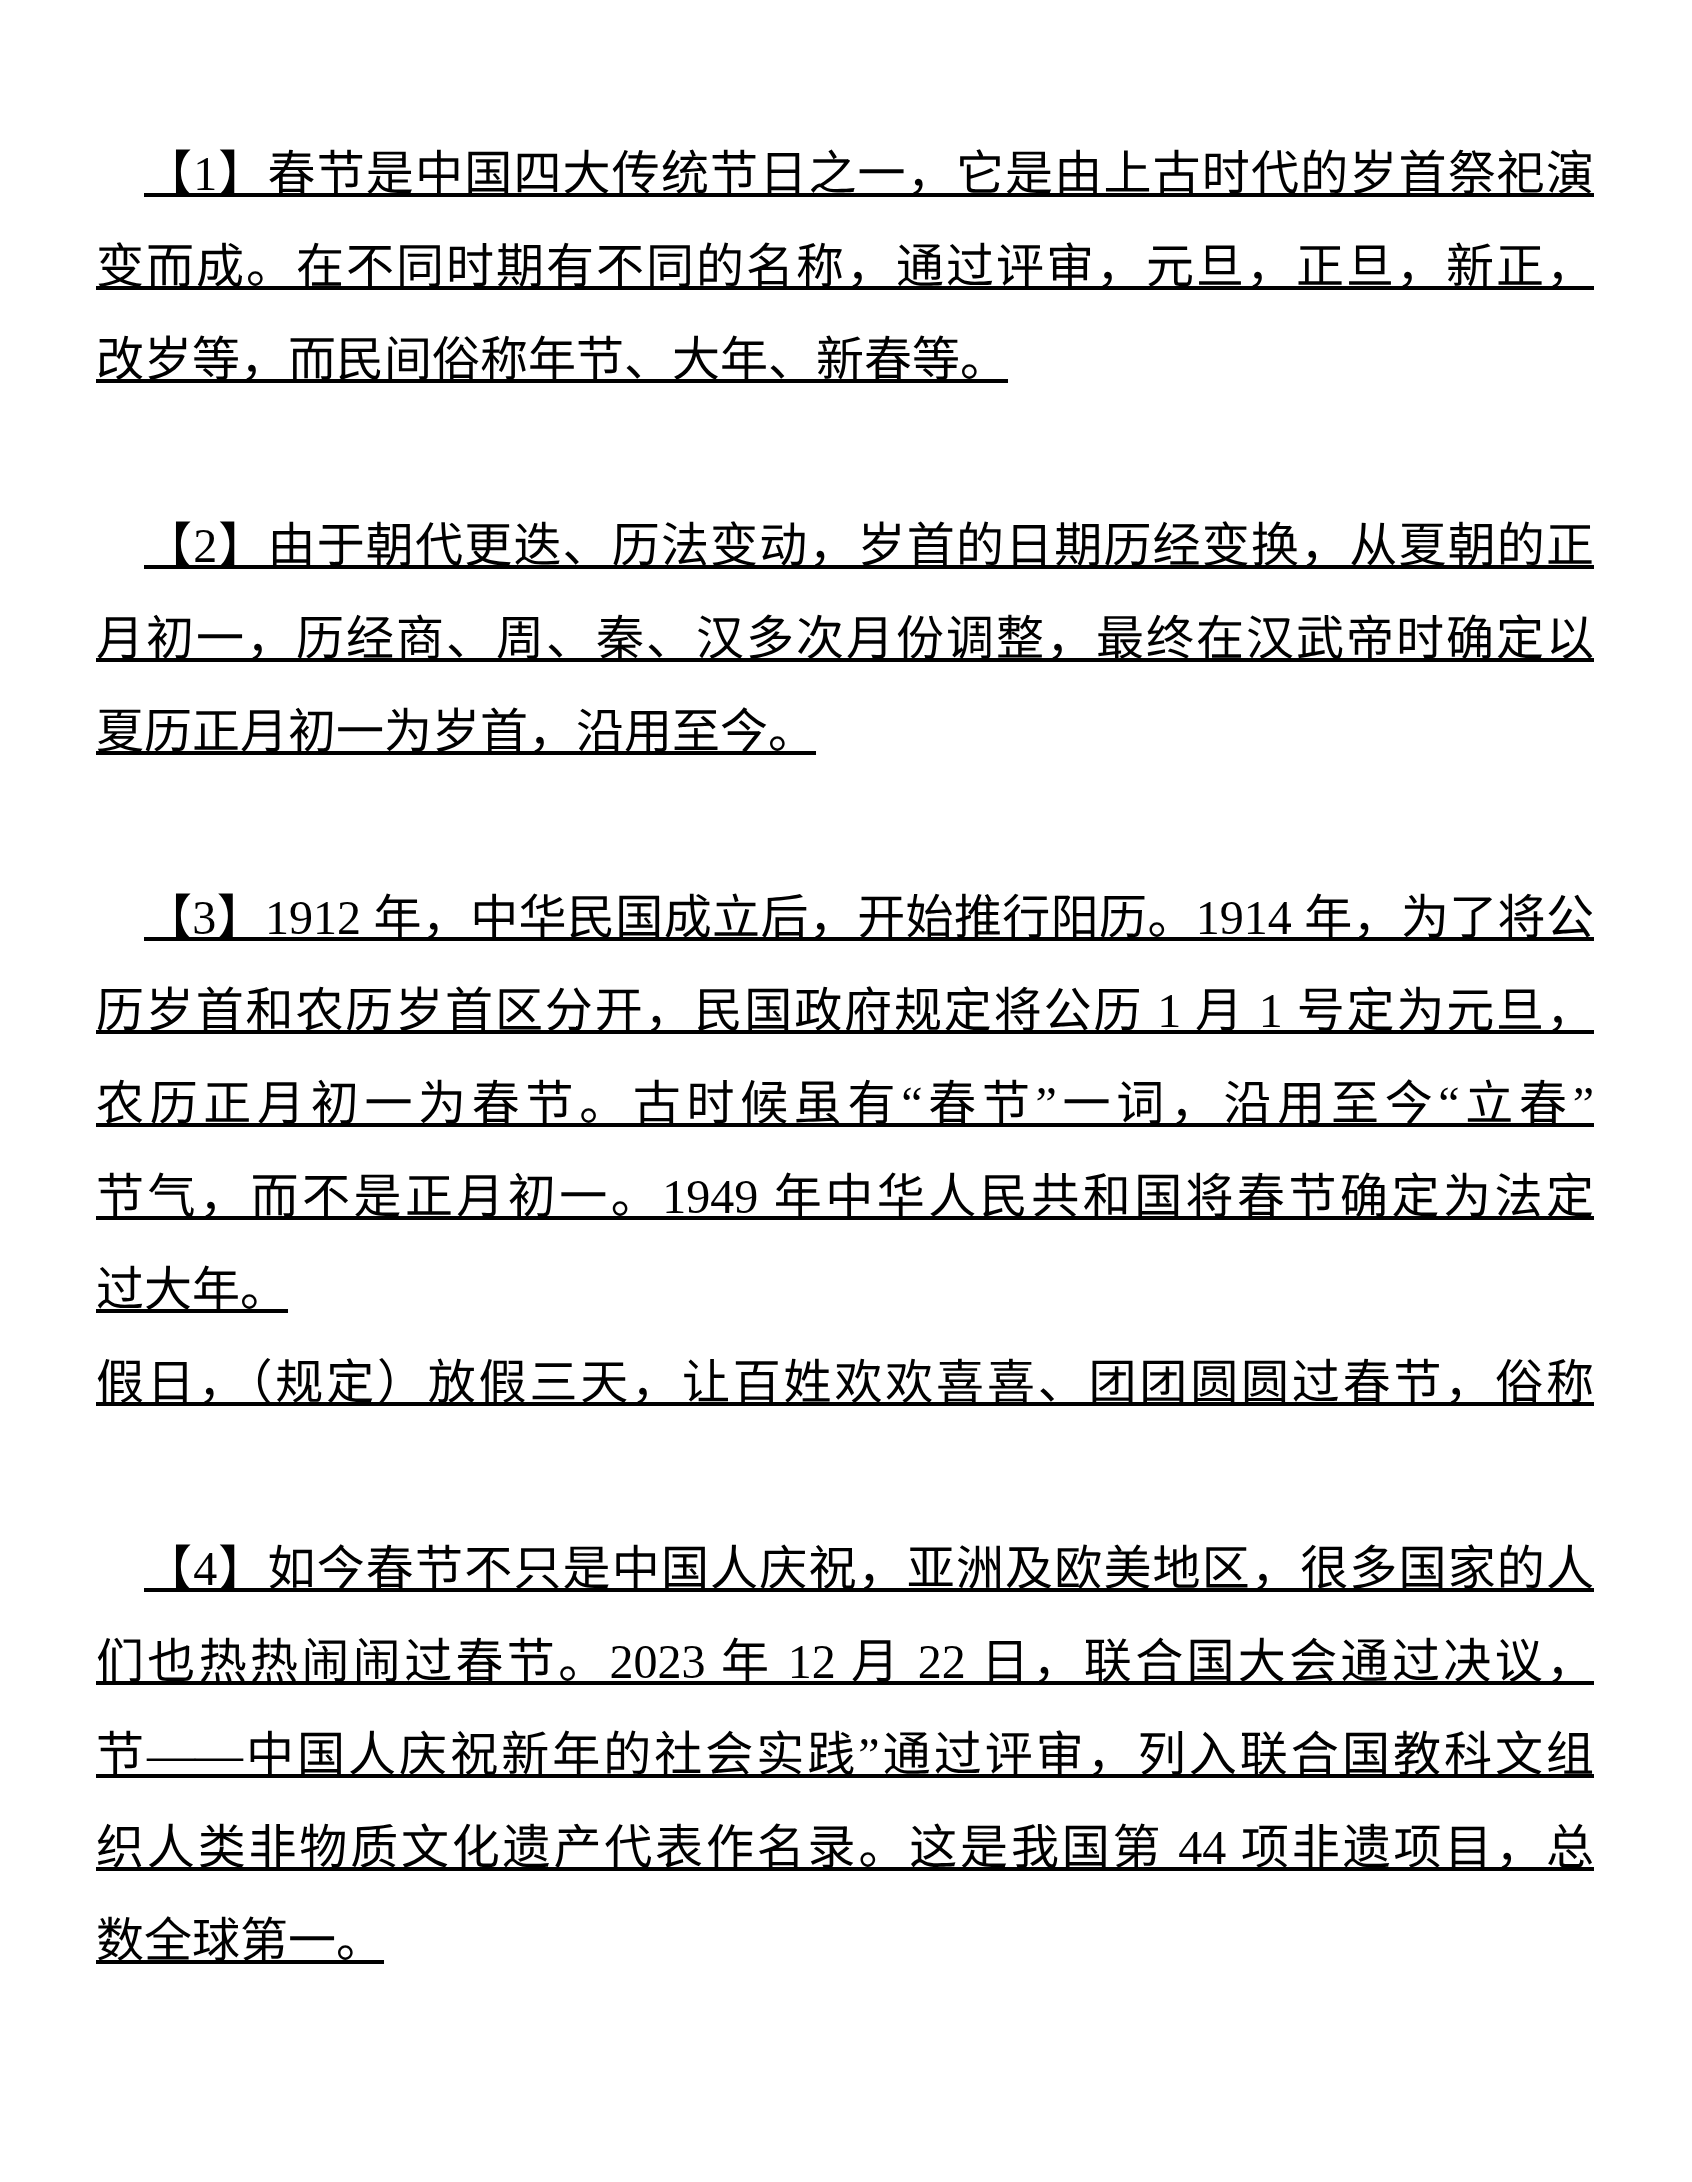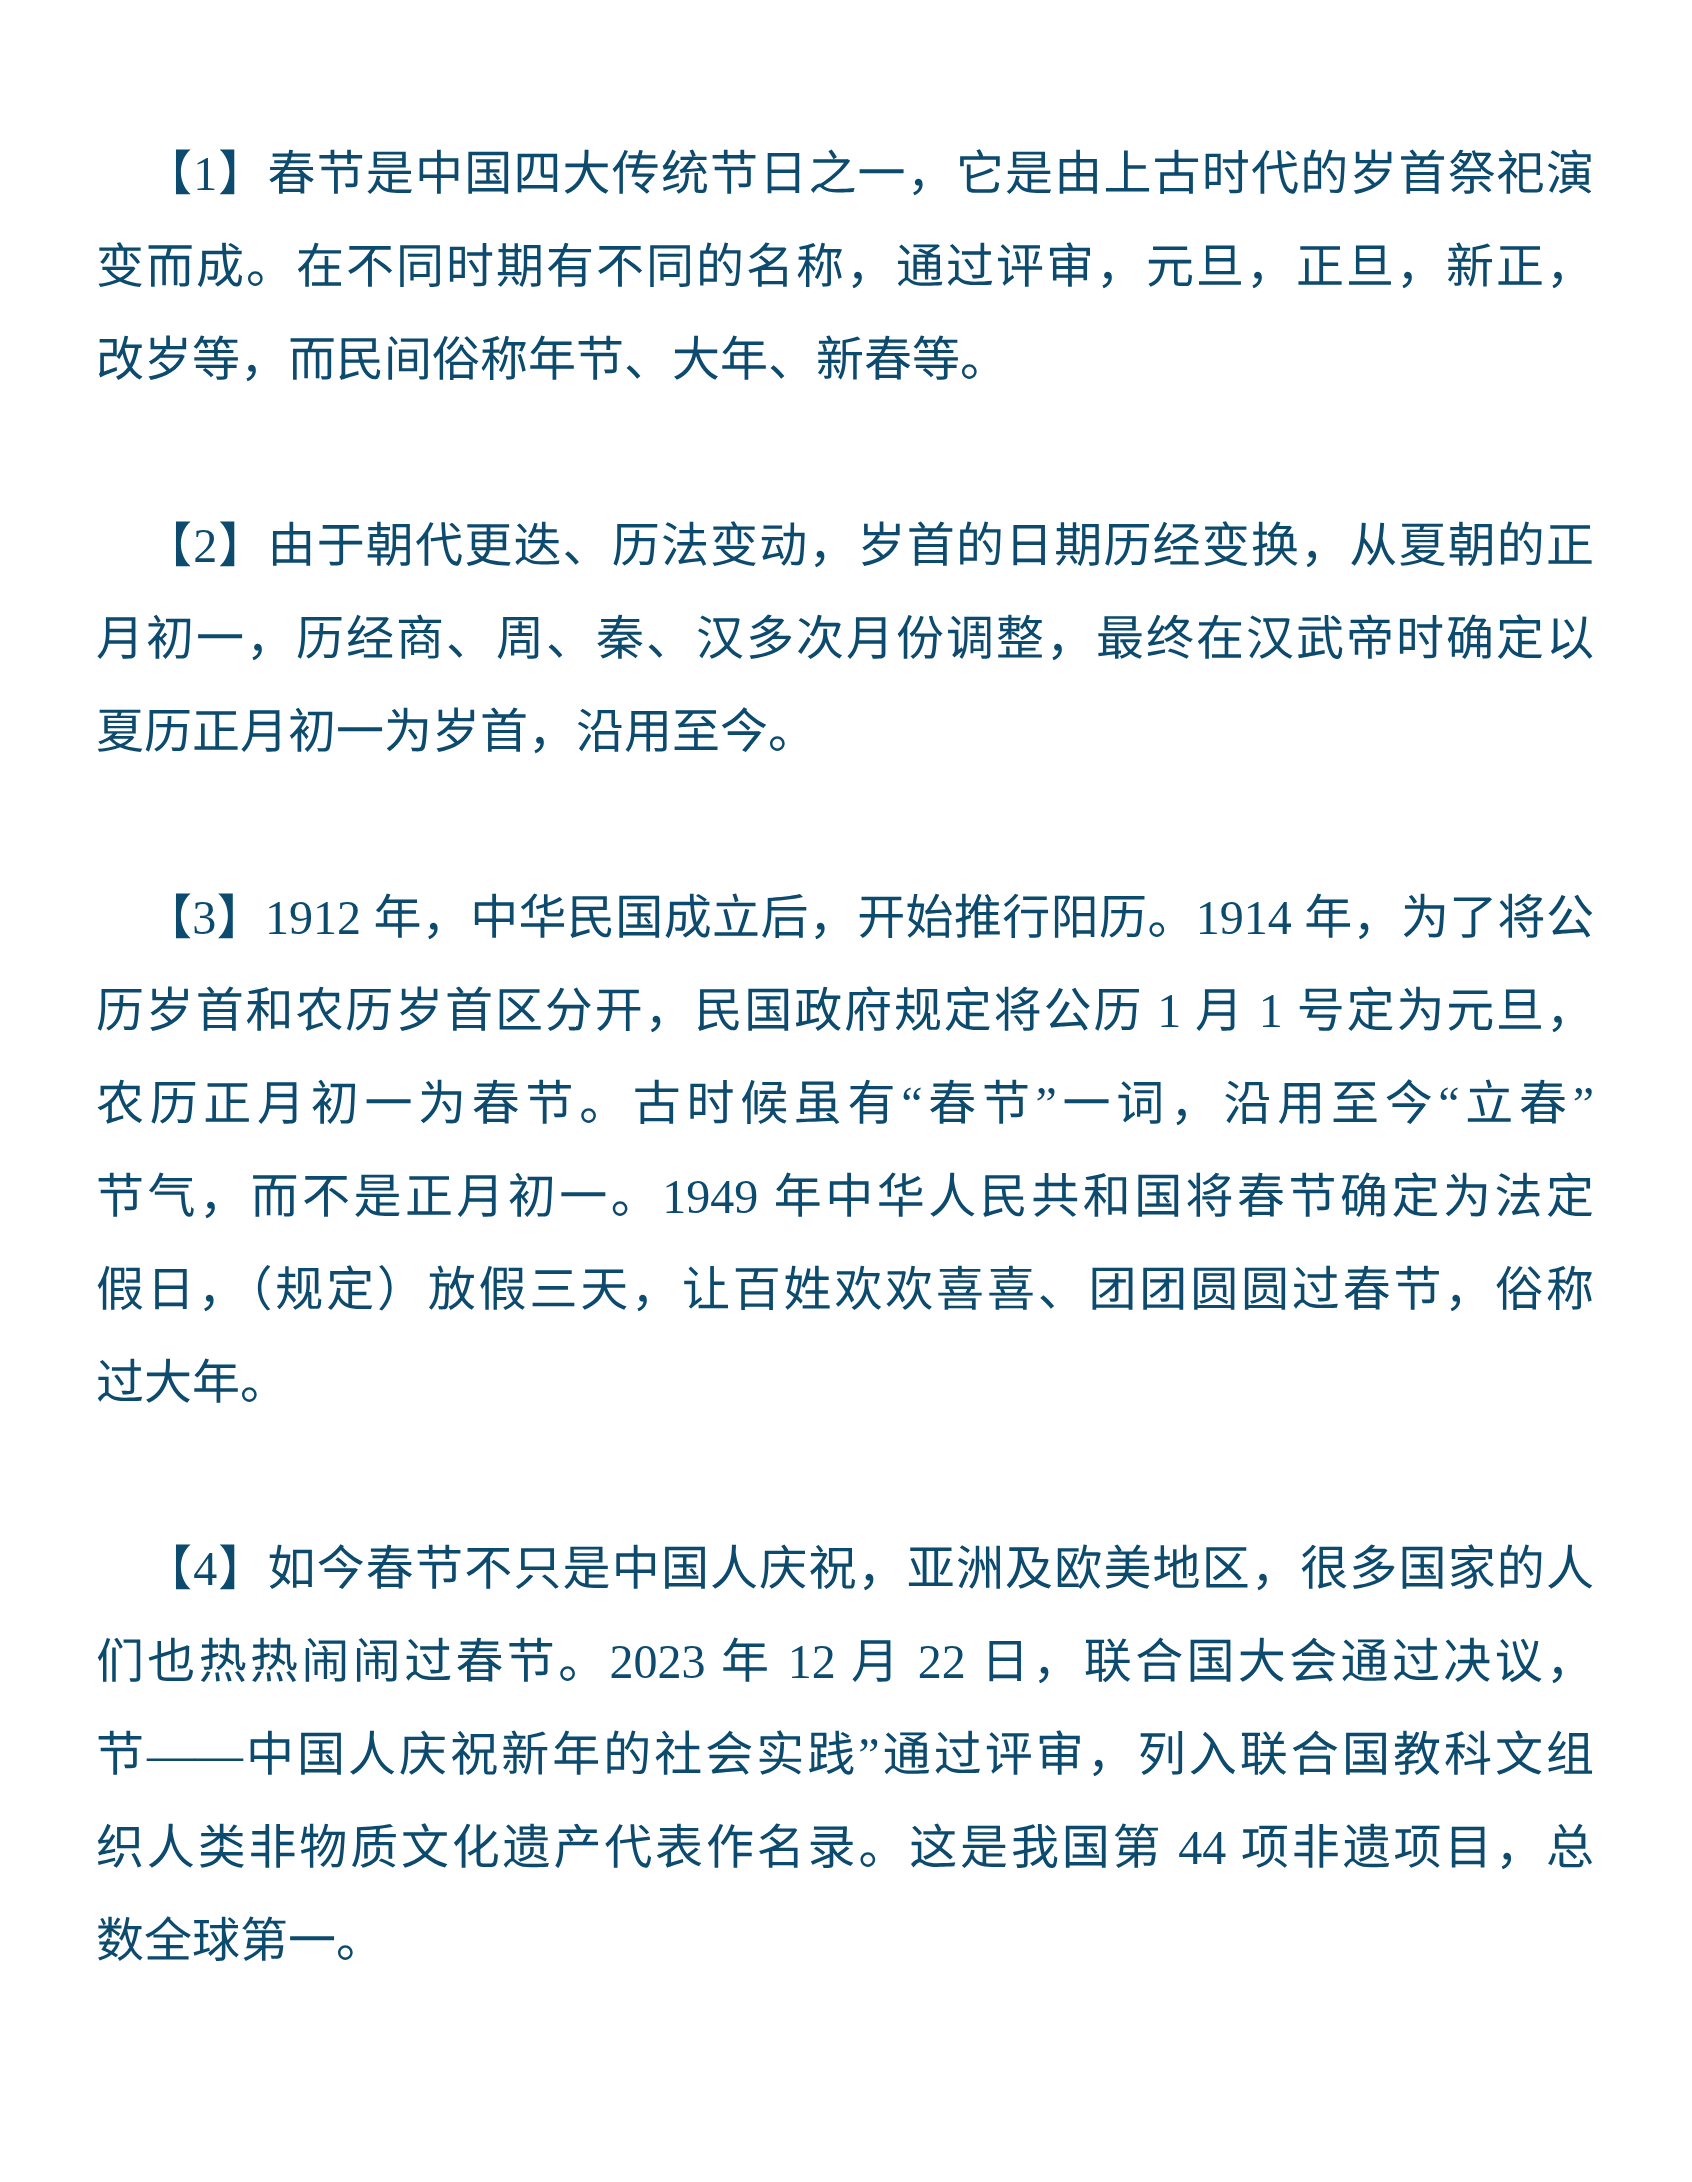--- a/index.html
+++ b/index.html
@@ -47,38 +47,38 @@
   }
   .line.last-line {
     text-align: center;
     text-align-last: left;
   }
 </style>
 </head>
 <body>
 
 <div class="page">
-  <div class="text-block" id="paragraphs-root" style="color: #0c4a6e;">
+  <div class="text-block" id="paragraphs-root" style="color: #000000; text-decoration: underline;">
       <div class="para">
         <div class="line first-line">【1】春节是中国四大传统节日之一，它是由上古时代的岁首祭祀演</div>
         <div class="line">变而成。在不同时期有不同的名称，通过评审，元旦，正旦，新正，</div>
         <div class="line last-line">改岁等，而民间俗称年节、大年、新春等。</div>
       </div>
       <div class="para">
         <div class="line first-line">【2】由于朝代更迭、历法变动，岁首的日期历经变换，从夏朝的正</div>
         <div class="line">月初一，历经商、周、秦、汉多次月份调整，最终在汉武帝时确定以</div>
         <div class="line last-line">夏历正月初一为岁首，沿用至今。</div>
       </div>
       <div class="para">
         <div class="line first-line">【3】1912 年，中华民国成立后，开始推行阳历。1914 年，为了将公</div>
         <div class="line">历岁首和农历岁首区分开，民国政府规定将公历 1 月 1 号定为元旦，</div>
         <div class="line">农历正月初一为春节。古时候虽有“春节”一词，沿用至今“立春”</div>
         <div class="line">节气，而不是正月初一。1949 年中华人民共和国将春节确定为法定</div>
+        <div class="line last-line">过大年。</div>
         <div class="line">假日，（规定）放假三天，让百姓欢欢喜喜、团团圆圆过春节，俗称</div>
-        <div class="line last-line">过大年。</div>
       </div>
       <div class="para">
         <div class="line first-line">【4】如今春节不只是中国人庆祝，亚洲及欧美地区，很多国家的人</div>
         <div class="line">们也热热闹闹过春节。2023 年 12 月 22 日，联合国大会通过决议，</div>
         <div class="line">节——中国人庆祝新年的社会实践”通过评审，列入联合国教科文组</div>
         <div class="line">织人类非物质文化遗产代表作名录。这是我国第 44 项非遗项目，总</div>
         <div class="line last-line">数全球第一。</div>
       </div>
     </div>
 </div>

